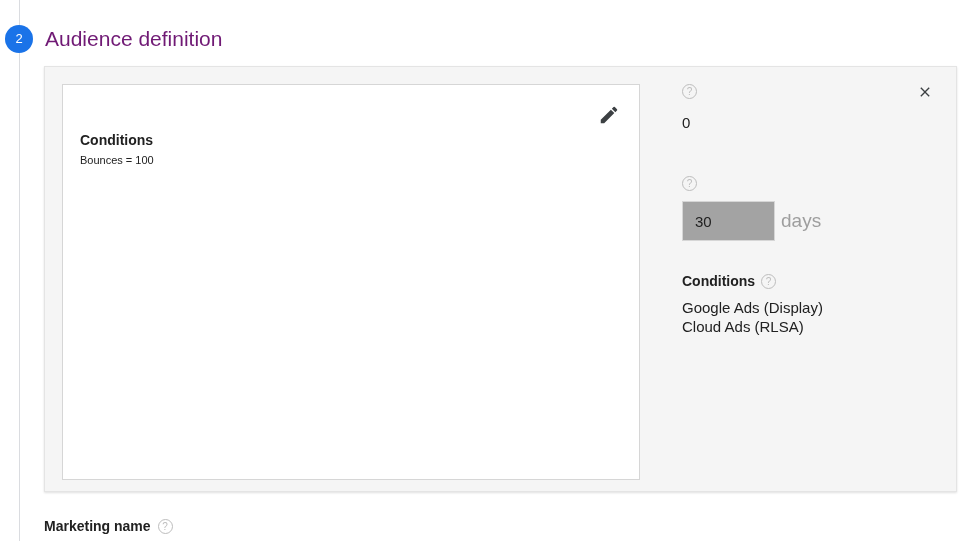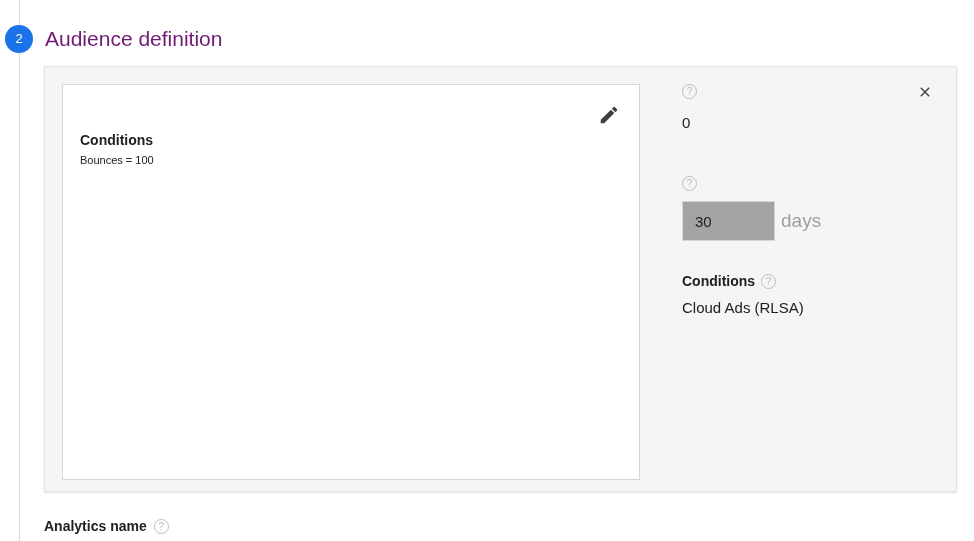--- a/index.html
+++ b/index.html
@@ -267,23 +267,24 @@
         <span id="membership-days-label">days</span>
       </div>
     </div>
 
     <div id="eligibility-block">
       <div class="detail-heading">
         <span>Conditions</span>
         <span class="help-icon">?</span>
       </div>
       <ul id="eligibility-list">
+        <li>Google Ads (Display)</li>
         <li>Cloud Ads (RLSA)</li>
       </ul>
     </div>
 
   </div>
 </div>
 
 <div id="audience-name-label">
-  <span>Analytics name</span>
+  <span>Marketing name</span>
   <span class="help-icon">?</span>
 </div>
 
 </body></html>

